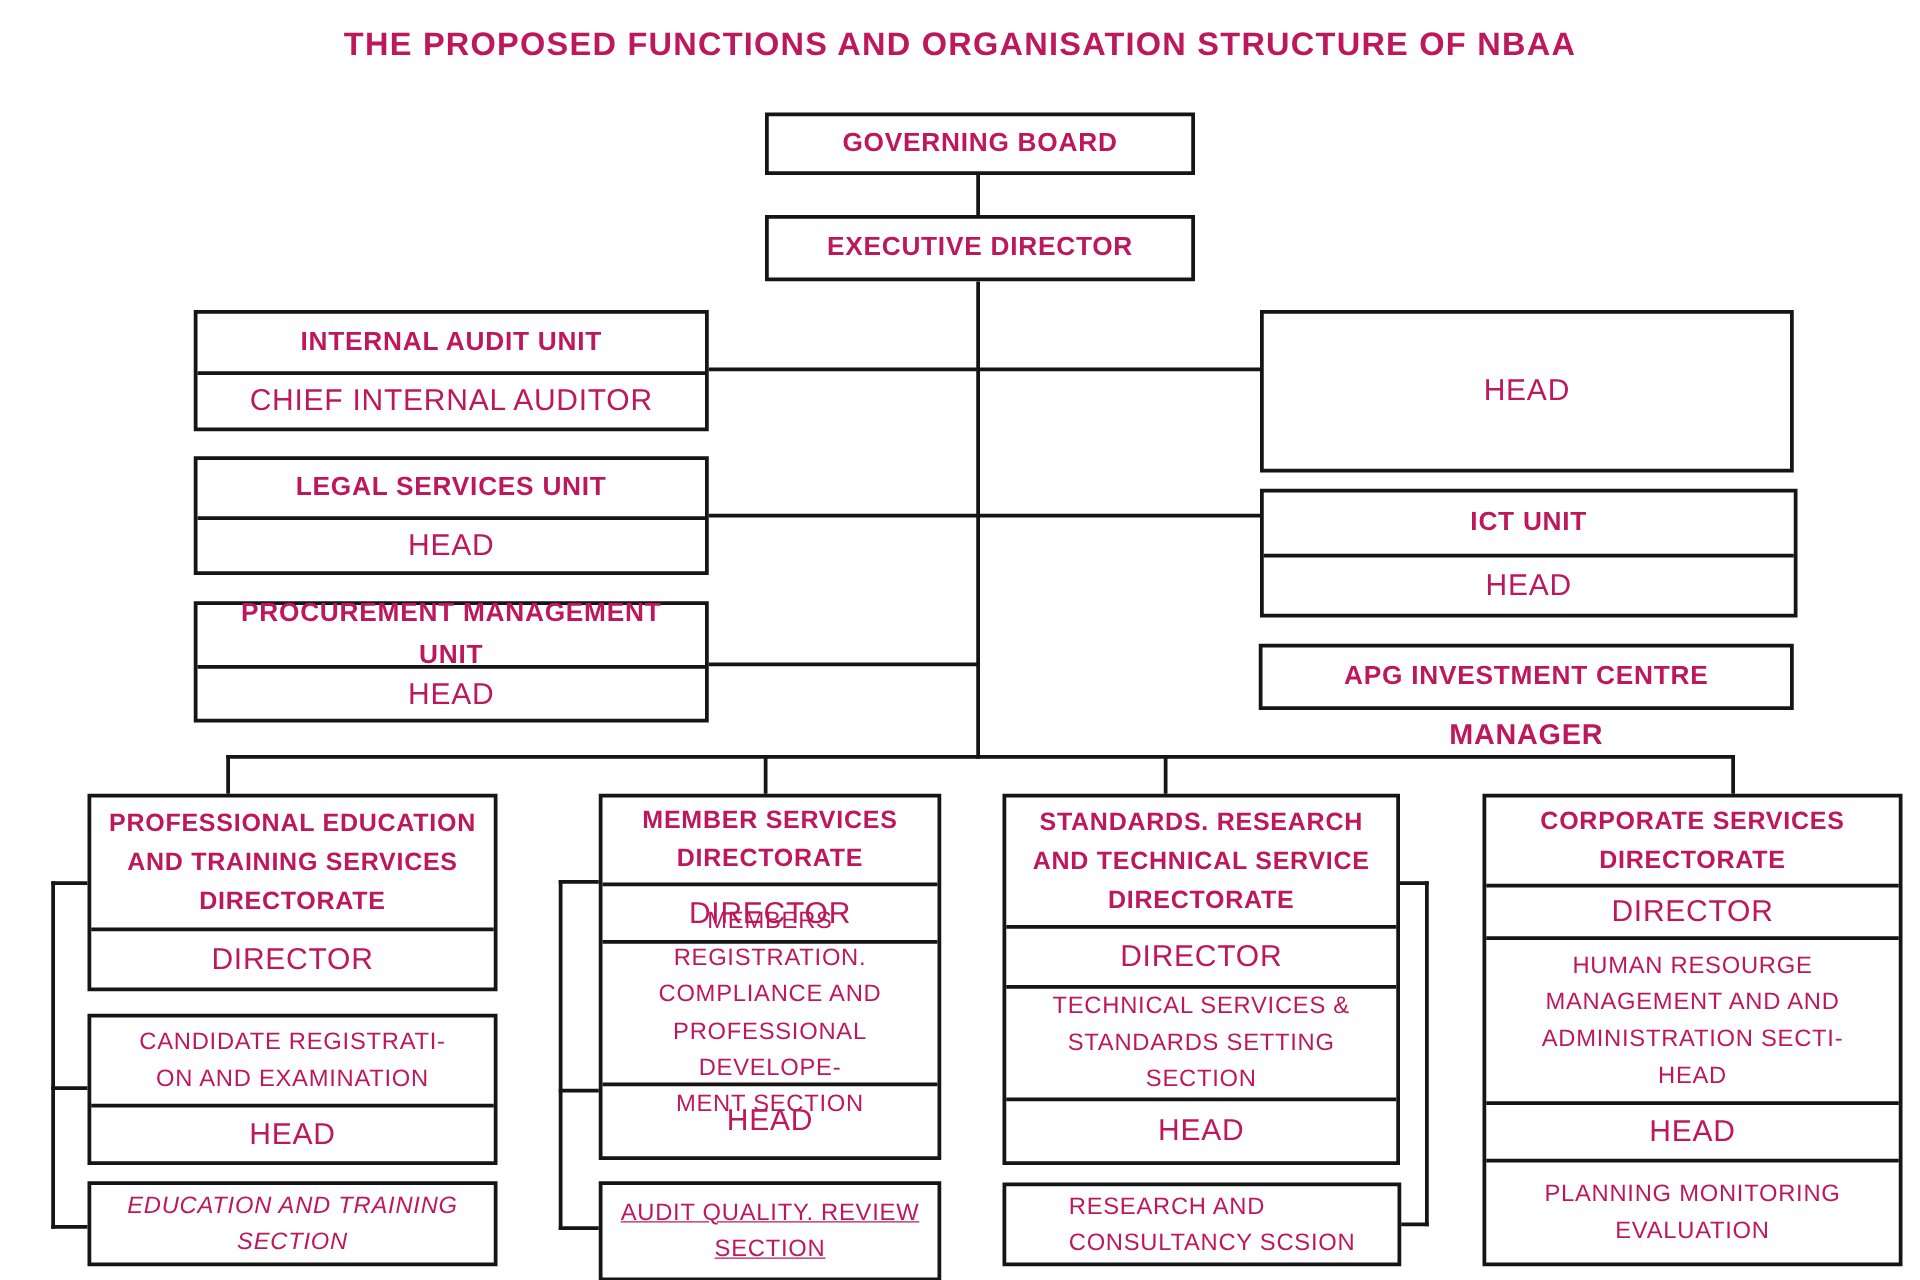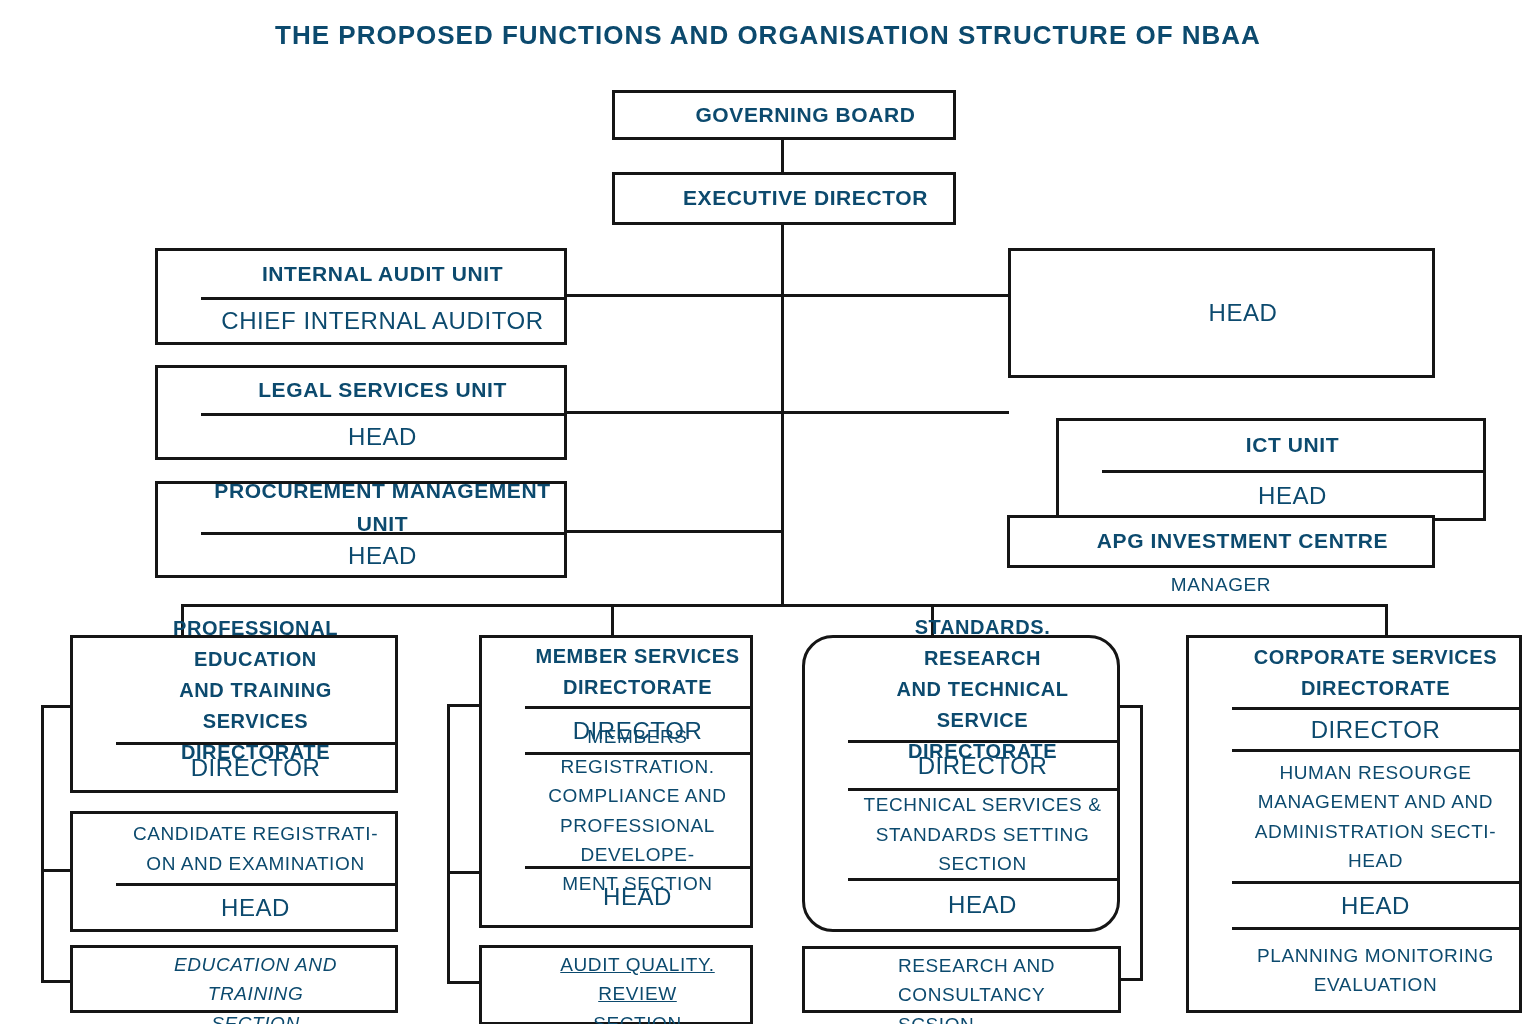--- a/index.html
+++ b/index.html
@@ -1,42 +1,42 @@
 <!DOCTYPE html>
 <html><head>
 <meta charset="utf-8">
 <style>
   html,body{margin:0;padding:0;background:#ffffff;}
   .canvas{
     position:relative;width:1536px;height:1024px;background:#ffffff;
-    font-family:"Liberation Sans","DejaVu Sans",sans-serif;color:#0c4a6e;overflow:hidden;
+    font-family:"Liberation Sans","DejaVu Sans",sans-serif;color:#be185d;overflow:hidden;
   }
   .page-title{
     position:absolute;left:0;right:0;top:20px;text-align:center;
     font-size:26px;font-weight:bold;letter-spacing:1px;
   }
   .box{
     position:absolute;border:3px solid #151515;background:#ffffff;
-    display:flex;flex-direction:column;box-sizing:border-box;padding-left:43px;
+    display:flex;flex-direction:column;box-sizing:border-box;
   }
   .cell{
     display:flex;align-items:center;justify-content:center;text-align:center;
     white-space:pre-line;line-height:1.55;letter-spacing:0.6px;box-sizing:border-box;
     padding:2px 8px;
   }
   .cell + .cell{border-top:3px solid #151515;}
   .grow{flex:1;}
   .bold{font-weight:bold;font-size:21px;}
   .bold-sm{font-weight:bold;font-size:20px;}
   .role{font-weight:normal;font-size:24px;}
   .sect{font-weight:normal;font-size:19px;}
   .left-align{justify-content:flex-start;text-align:left;padding-left:50px;}
   .line{position:absolute;background:#151515;}
   .float-label{
-    position:absolute;text-align:center;font-size:19px;letter-spacing:0.6px;
+    position:absolute;text-align:center;font-size:23px;letter-spacing:0.6px;font-weight:bold;
   }
 </style>
 </head>
 <body>
 
 <div class="canvas">
 
   <div class="page-title">THE PROPOSED FUNCTIONS AND ORGANISATION STRUCTURE OF NBAA</div>
 
   <div class="line" style="left:781px;top:140px;width:3px;height:32px;"></div>
@@ -80,21 +80,21 @@
     <div class="cell role grow">HEAD</div>
   </div>
   <div class="box" style="left:155px;top:481px;width:412px;height:97px;">
     <div class="cell bold" style="height:48px;">PROCUREMENT MANAGEMENT UNIT</div>
     <div class="cell role grow">HEAD</div>
   </div>
 
   <div class="box" style="left:1008px;top:248px;width:427px;height:130px;">
     <div class="cell role grow">HEAD</div>
   </div>
-  <div class="box" style="left:1008px;top:418px;width:430px;height:103px;margin-left:48px;">
+  <div class="box" style="left:1008px;top:391px;width:430px;height:103px;">
     <div class="cell bold" style="height:49px;">ICT UNIT</div>
     <div class="cell role grow">HEAD</div>
   </div>
   <div class="box" style="left:1007px;top:515px;width:428px;height:53px;">
     <div class="cell bold grow">APG INVESTMENT CENTRE</div>
   </div>
   <div class="float-label" style="left:1007px;top:574px;width:428px;">MANAGER</div>
 
   <div class="box" style="left:70px;top:635px;width:328px;height:158px;">
     <div class="cell bold-sm" style="height:104px;">PROFESSIONAL EDUCATION
@@ -120,21 +120,21 @@
 COMPLIANCE AND
 PROFESSIONAL DEVELOPE-
 MENT SECTION</div>
     <div class="cell role grow">HEAD</div>
   </div>
   <div class="box" style="left:479px;top:945px;width:274px;height:80px;text-decoration:underline;">
     <div class="cell sect grow">AUDIT QUALITY. REVIEW
 SECTION</div>
   </div>
 
-  <div class="box" style="left:802px;top:635px;width:318px;height:297px;border-radius:31px;">
+  <div class="box" style="left:802px;top:635px;width:318px;height:297px;">
     <div class="cell bold-sm" style="height:102px;">STANDARDS. RESEARCH
 AND TECHNICAL SERVICE
 DIRECTORATE</div>
     <div class="cell role" style="height:48px;">DIRECTOR</div>
     <div class="cell sect" style="height:90px;">TECHNICAL SERVICES &amp;
 STANDARDS SETTING
 SECTION</div>
     <div class="cell role grow">HEAD</div>
   </div>
   <div class="box" style="left:802px;top:946px;width:319px;height:67px;">

